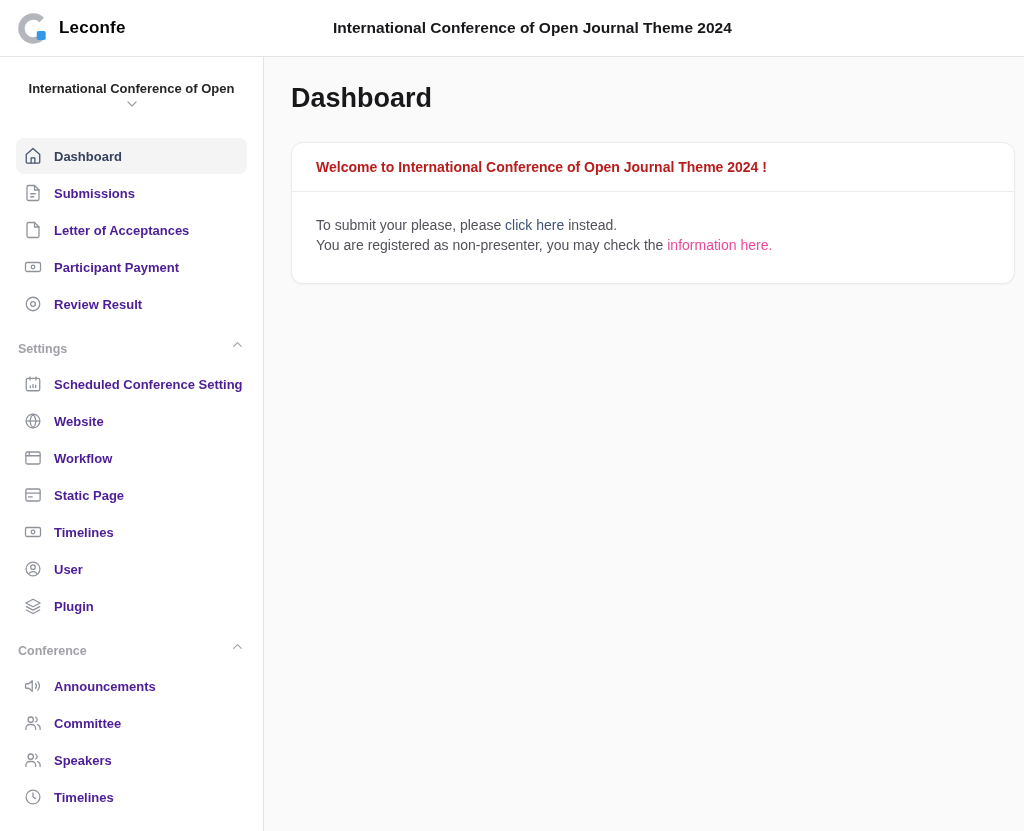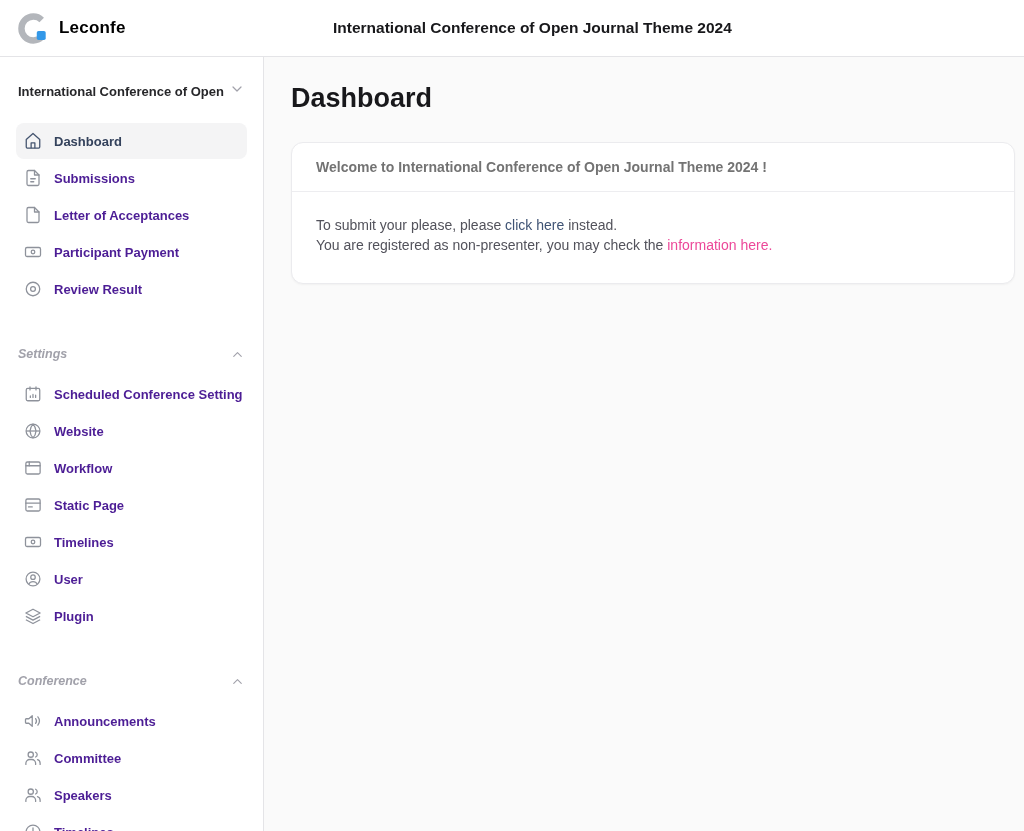--- a/index.html
+++ b/index.html
@@ -15,43 +15,43 @@
   .topbar-title { position:absolute; left:291px; font-size:15.5px; font-weight:700; color:#18181b;margin-left:42px; }
 
   
   .shell { display:flex; padding-top:57px; height:831px; }
   .sidebar { width:264px; min-width:264px; background:#ffffff;
     border-right:1px solid #e4e4e7; padding:24px 16px 16px 16px; height:774px; overflow:hidden; }
   .main { flex:1; background:#fafafa; padding:26px 10px 0 27px; }
 
   
   .conf-select { display:flex; align-items:center; justify-content:space-between;
-    padding:0 2px; margin-bottom:22px; cursor:pointer; }
+    padding:0 2px; margin-bottom:22px; cursor:pointer;flex-direction:column; }
   .conf-select-label { font-size:13px; font-weight:700; color:#27272a; }
   .chev { color:#a1a1aa; flex:0 0 auto; }
 
   .nav-item { display:flex; align-items:center; gap:12px; height:36px;
     padding:0 8px; border-radius:8px; margin-bottom:1px; cursor:pointer; }
   .nav-item.active { background:#f4f4f5; }
   .nav-item .ic { width:18px; height:18px; color:#8e929b; flex:0 0 18px; display:flex; }
   .nav-item.active .ic { color:#44546f; }
   .nav-item .lbl { font-size:13px; font-weight:600; color:#4c1d95; white-space:nowrap; }
   .nav-item.active .lbl { color:#34425c; }
   .ic svg { width:18px; height:18px; }
 
-  .section-head { display:flex; align-items:flex-start; justify-content:space-between;
-    margin:40px 2px 10px 2px; cursor:pointer;font-style:italic; }
+  .section-head { display:flex; align-items:flex-end; justify-content:space-between;
+    margin:15px 2px 10px 2px; cursor:pointer; }
   .section-label { font-size:12.5px; font-weight:600; color:#a1a1aa; }
 
   
   .page-title { font-size:27px; font-weight:700; color:#18181b; margin-bottom:28px; }
   .card { background:#ffffff; border:1px solid #ebebee; border-radius:12px;
     box-shadow:0 1px 2px rgba(0,0,0,.04); width:724px; }
   .card-header { padding:15px 24px; }
-  .card-header-text { font-size:14px; font-weight:700; color:#737373; }
+  .card-header-text { font-size:14px; font-weight:700; color:#b91c1c; }
   .card-divider { height:1px; background:#ededf0; }
   .card-body { padding:23px 24px 28px 24px; font-size:14px; color:#52525b; line-height:20px; }
   .card-body .row { white-space:nowrap; }
   a.link-dark { color:#3f5374; text-decoration:none; cursor:pointer; }
   a.link-blue { color:#ec4899; text-decoration:none; cursor:pointer;text-align:right; }
 </style>
 </head>
 <body>
 
 <svg width="0" height="0" style="position:absolute">

